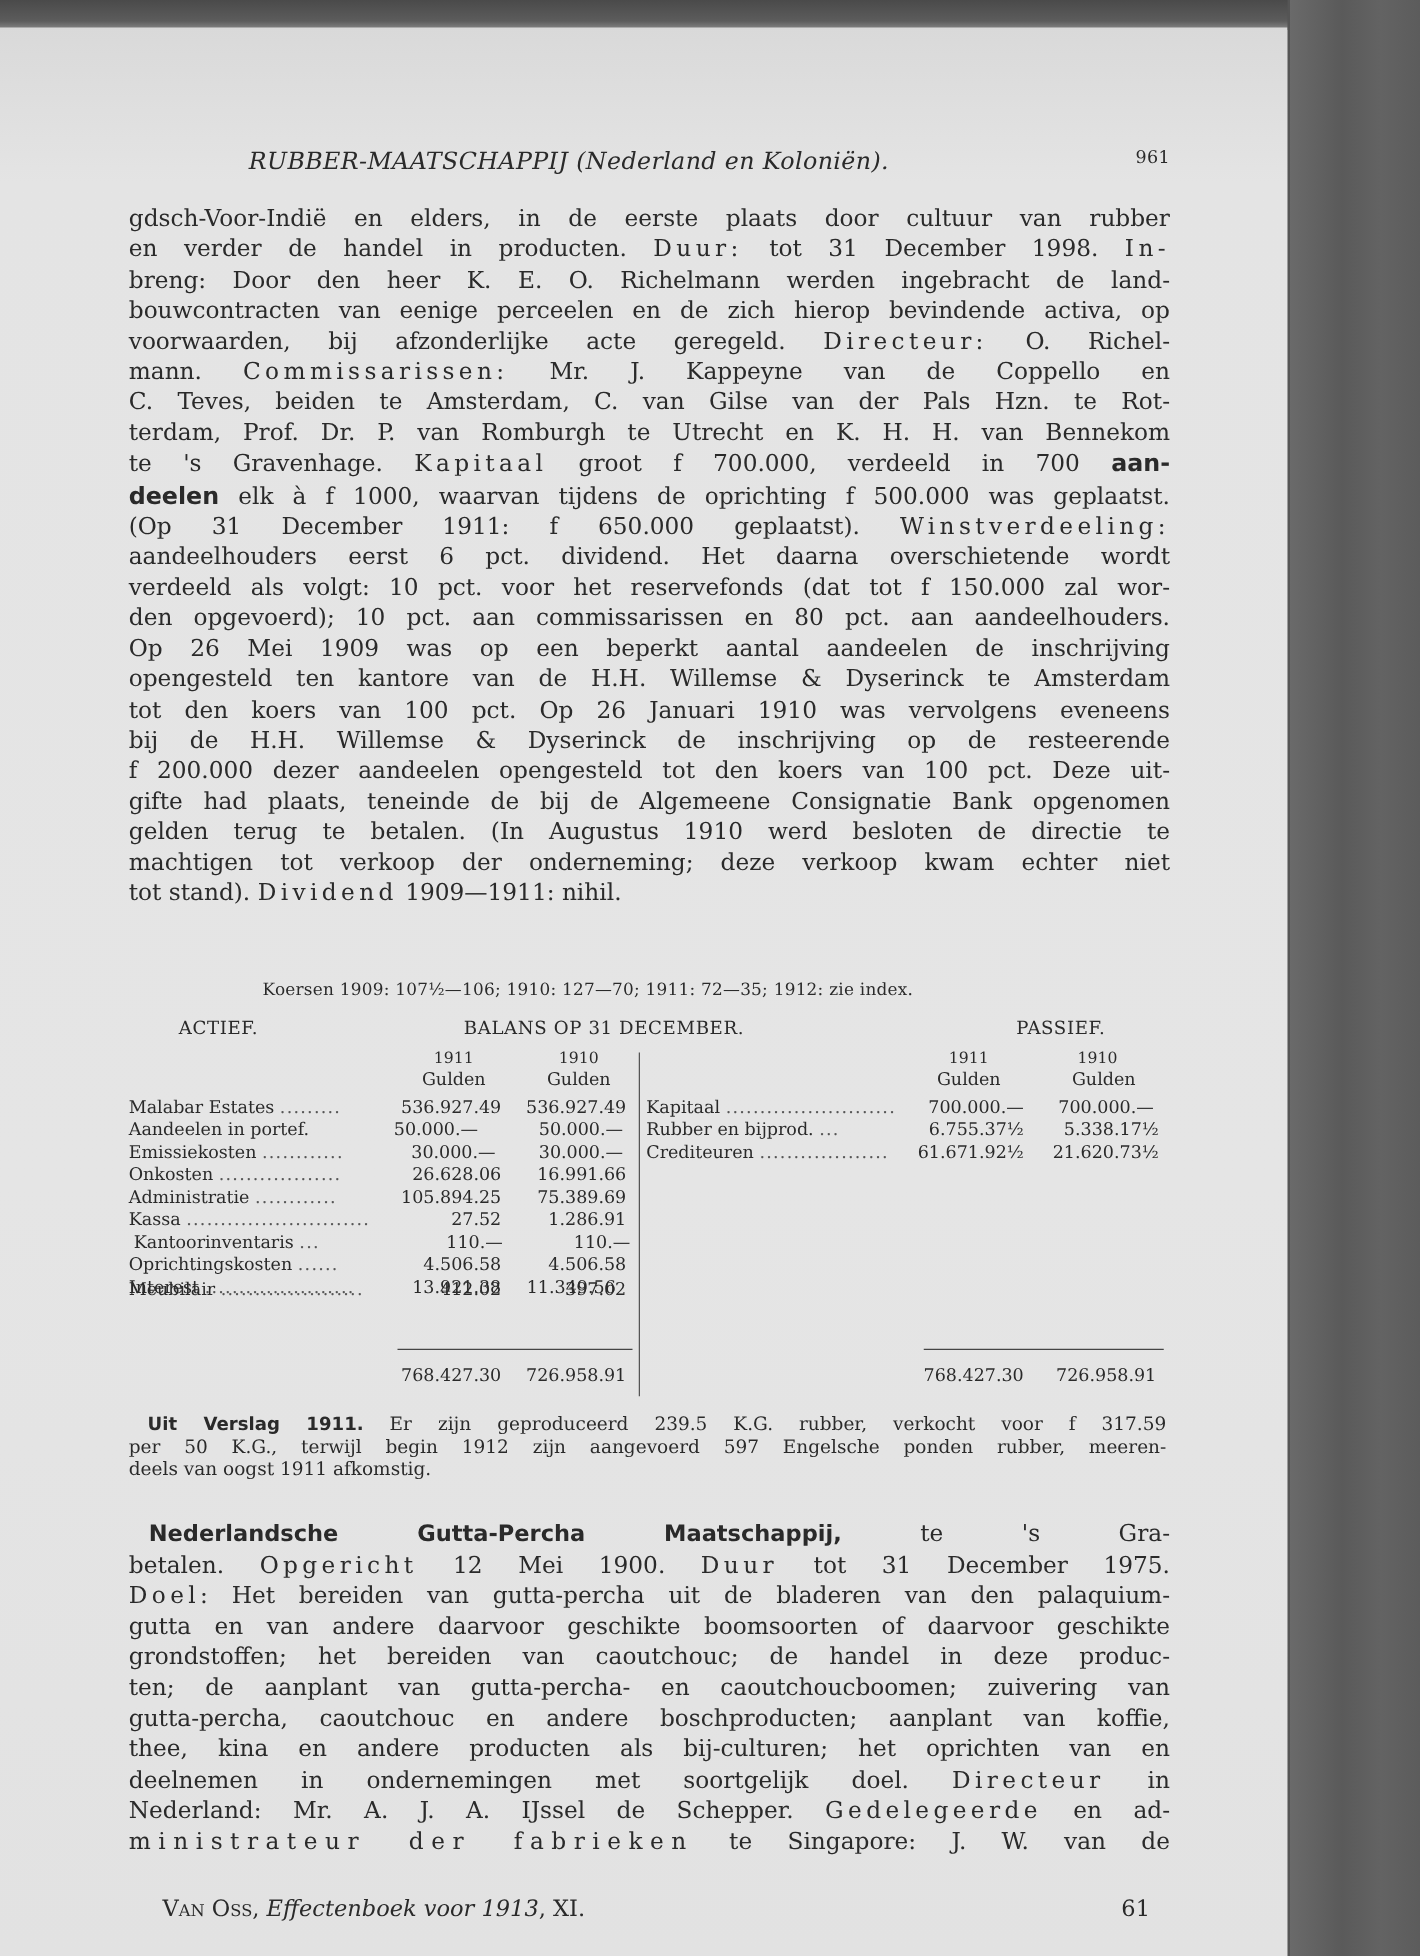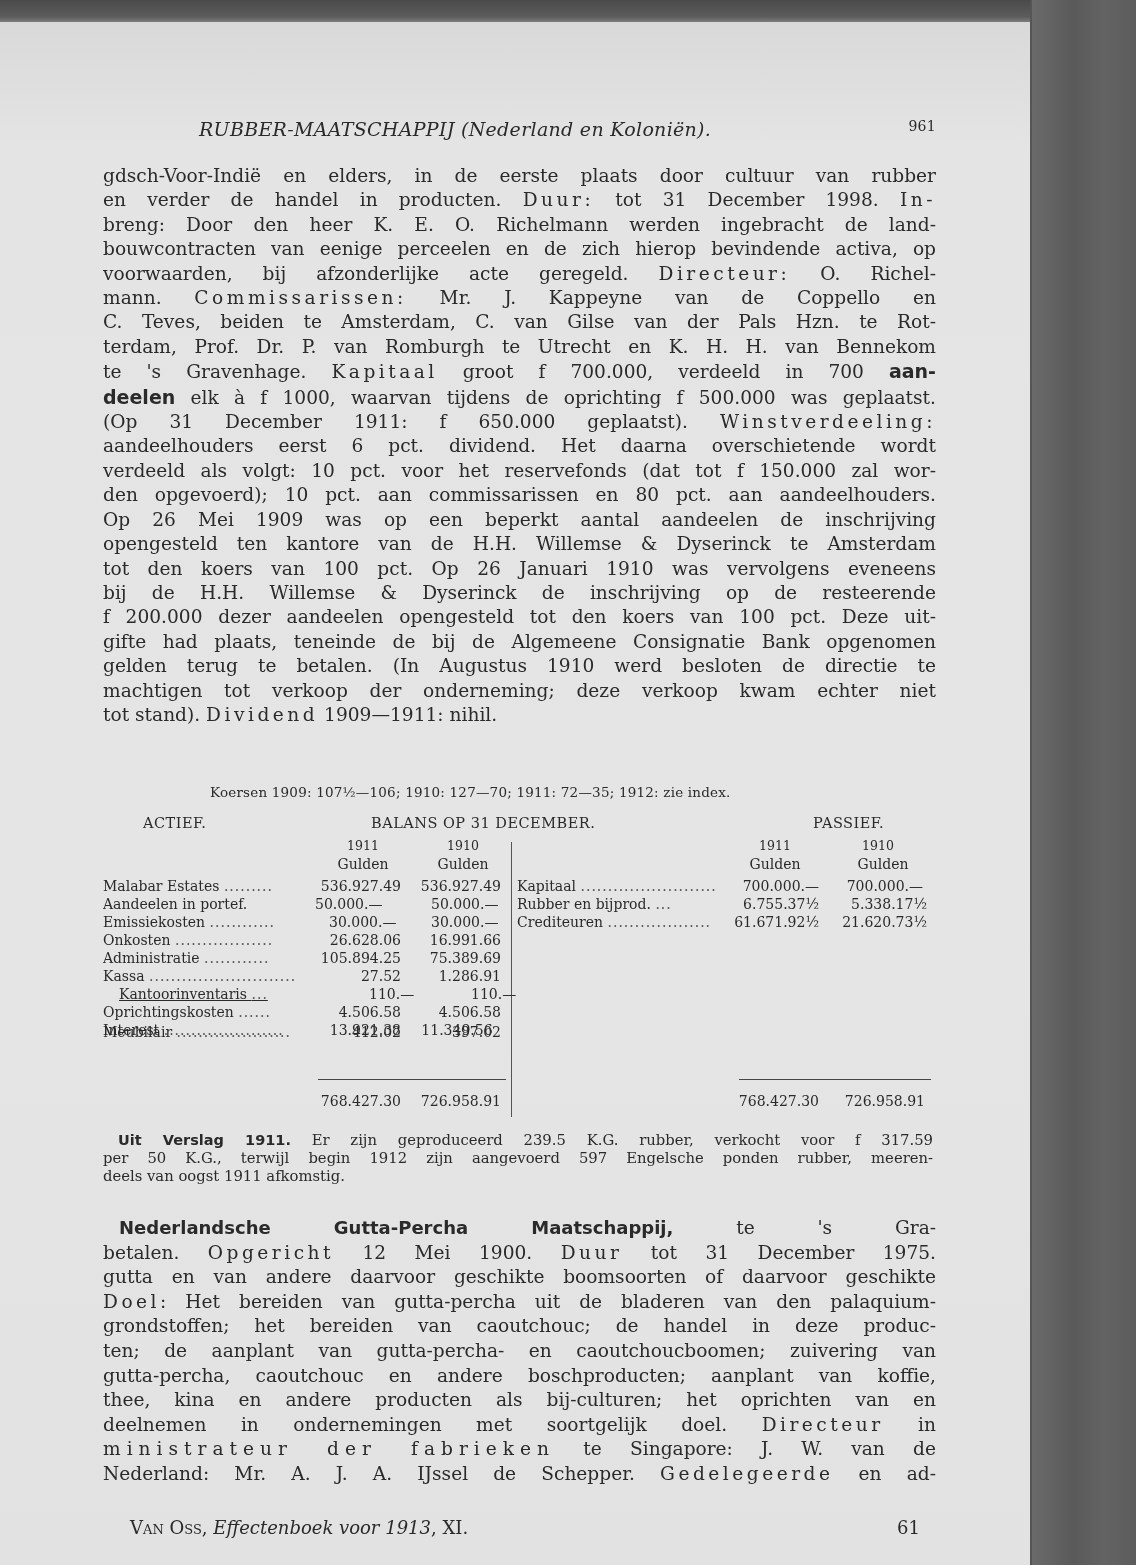--- a/index.html
+++ b/index.html
@@ -143,21 +143,21 @@
   <div class="row" style="top:114px; left:0; width:405px;">
     <span>Administratie</span> <span class="dots">............</span>
     <span class="num" style="left:210px; width:88px;">105.894.25</span>
     <span class="num" style="left:310px; width:88px;">75.389.69</span>
   </div>
   <div class="row" style="top:132px; left:0; width:405px;">
     <span>Kassa</span> <span class="dots">...........................</span>
     <span class="num" style="left:210px; width:88px;">27.52</span>
     <span class="num" style="left:310px; width:88px;">1.286.91</span>
   </div>
-  <div class="row" style="top:150px; left:16px; width:405px;text-decoration:underline;">
+  <div class="row" style="top:150px; left:4px; width:405px;">
     <span>Kantoorinventaris</span> <span class="dots">...</span>
     <span class="num" style="left:210px; width:88px; text-align:left; padding-left:40px;">110.—</span>
     <span class="num" style="left:310px; width:88px; text-align:left; padding-left:42px;">110.—</span>
   </div>
   <div class="row" style="top:168px; left:0; width:405px;">
     <span>Oprichtingskosten</span> <span class="dots">......</span>
     <span class="num" style="left:210px; width:88px;">4.506.58</span>
     <span class="num" style="left:310px; width:88px;">4.506.58</span>
   </div>
   <div class="row" style="top:186px; left:0; width:405px;">
@@ -200,27 +200,27 @@
 
 <div class="note">
   <span class="line"><span class="note-lead">Uit Verslag 1911.</span><span> Er zijn geproduceerd 239.5 K.G. rubber, verkocht voor f 317.59</span></span>
   <span class="line" style="margin-left:-15px;">per 50 K.G., terwijl begin 1912 zijn aangevoerd 597 Engelsche ponden rubber, meeren-</span>
   <span class="line last" style="margin-left:-15px;">deels van oogst 1911 afkomstig.</span>
 </div>
 
 <div class="section2">
   <span class="line first"><span class="bold-sans" style="font-size:18px;">Nederlandsche Gutta-Percha Maatschappij,</span><span> te 's Gra-</span></span>
   <span class="line"><span>betalen. </span><span class="sp">Opgericht</span><span> 12 Mei 1900. </span><span class="sp">Duur</span><span> tot 31 December 1975.</span></span>
+  <span class="line"><span class="sp">Doel</span><span>: Het bereiden van gutta-percha uit de bladeren van den palaquium-</span></span>
   <span class="line">gutta en van andere daarvoor geschikte boomsoorten of daarvoor geschikte</span>
-  <span class="line"><span class="sp">Doel</span><span>: Het bereiden van gutta-percha uit de bladeren van den palaquium-</span></span>
   <span class="line">grondstoffen; het bereiden van caoutchouc; de handel in deze produc-</span>
   <span class="line">ten; de aanplant van gutta-percha- en caoutchoucboomen; zuivering van</span>
   <span class="line">gutta-percha, caoutchouc en andere boschproducten; aanplant van koffie,</span>
   <span class="line">thee, kina en andere producten als bij-culturen; het oprichten van en</span>
   <span class="line"><span>deelnemen in ondernemingen met soortgelijk doel. </span><span class="sp">Directeur</span><span> in</span></span>
+  <span class="line"><span>Nederland: Mr. A. J. A. IJssel de Schepper. </span><span class="sp">Gedelegeerde</span><span> en ad-</span></span>
   <span class="line"><span class="sp" style="letter-spacing:6px;">ministrateur der fabrieken</span><span> te Singapore: J. W. van de</span></span>
-  <span class="line"><span>Nederland: Mr. A. J. A. IJssel de Schepper. </span><span class="sp">Gedelegeerde</span><span> en ad-</span></span>
 </div>
 
 <div class="footer">
   <span class="left"><span class="smallcaps">Van Oss, </span><span class="italic">Effectenboek voor 1913</span><span>, XI.</span></span>
   <span class="right">61</span>
 </div>
 
 </body></html>

